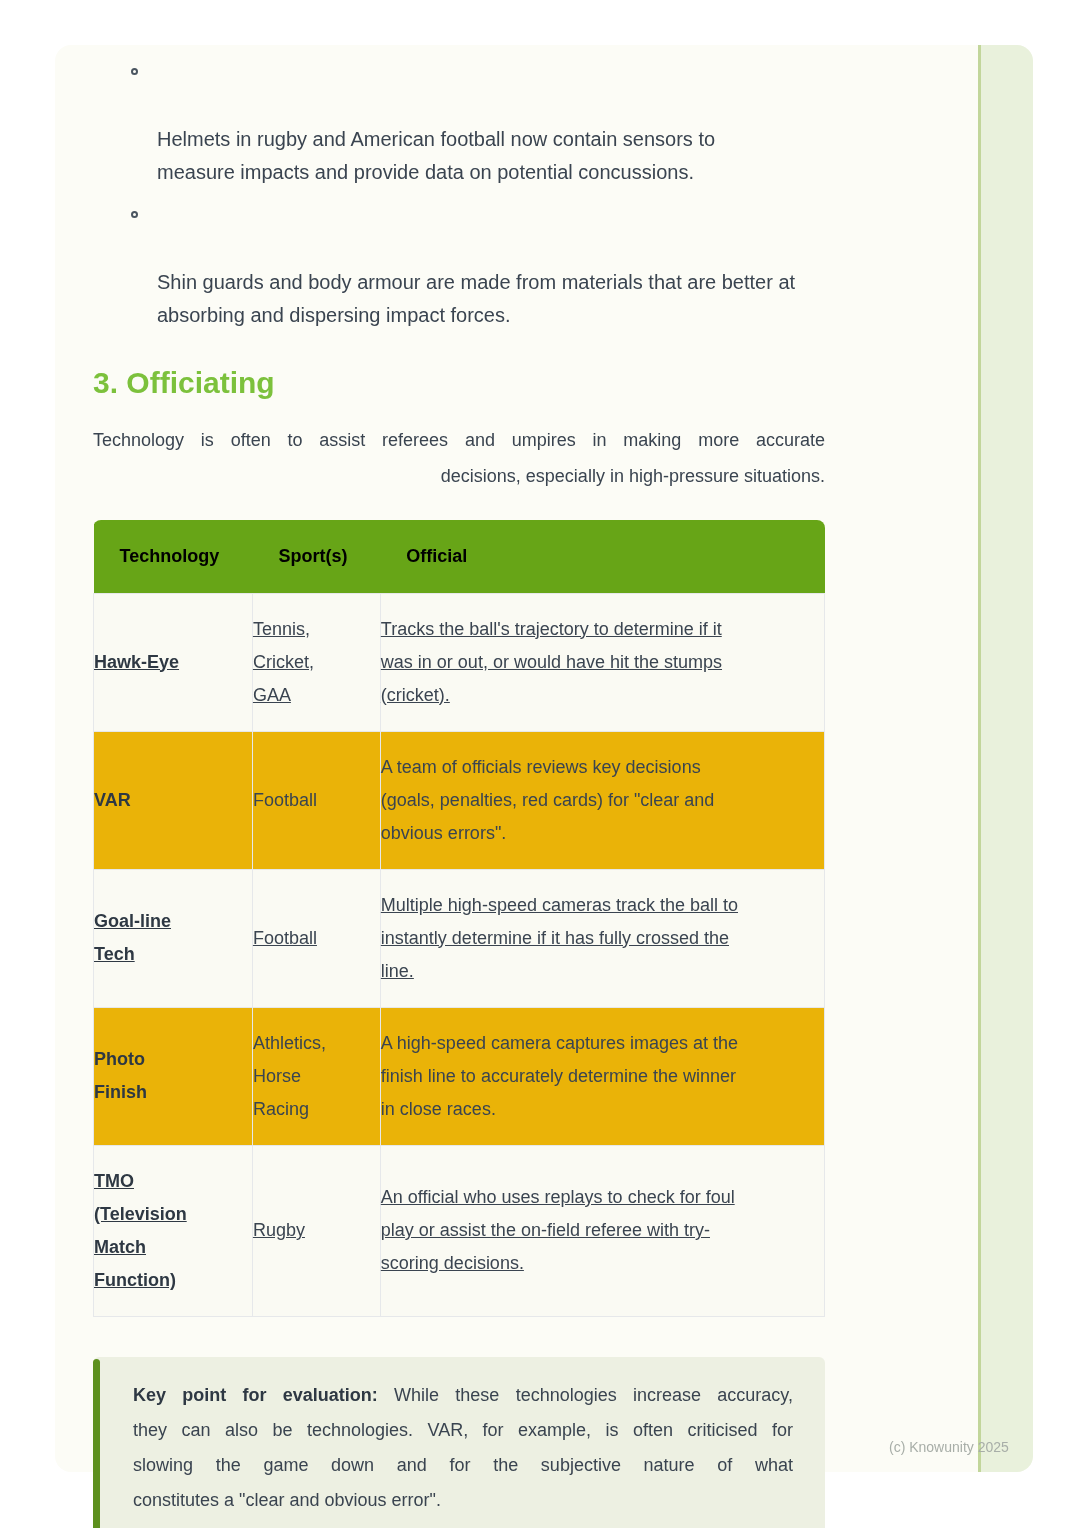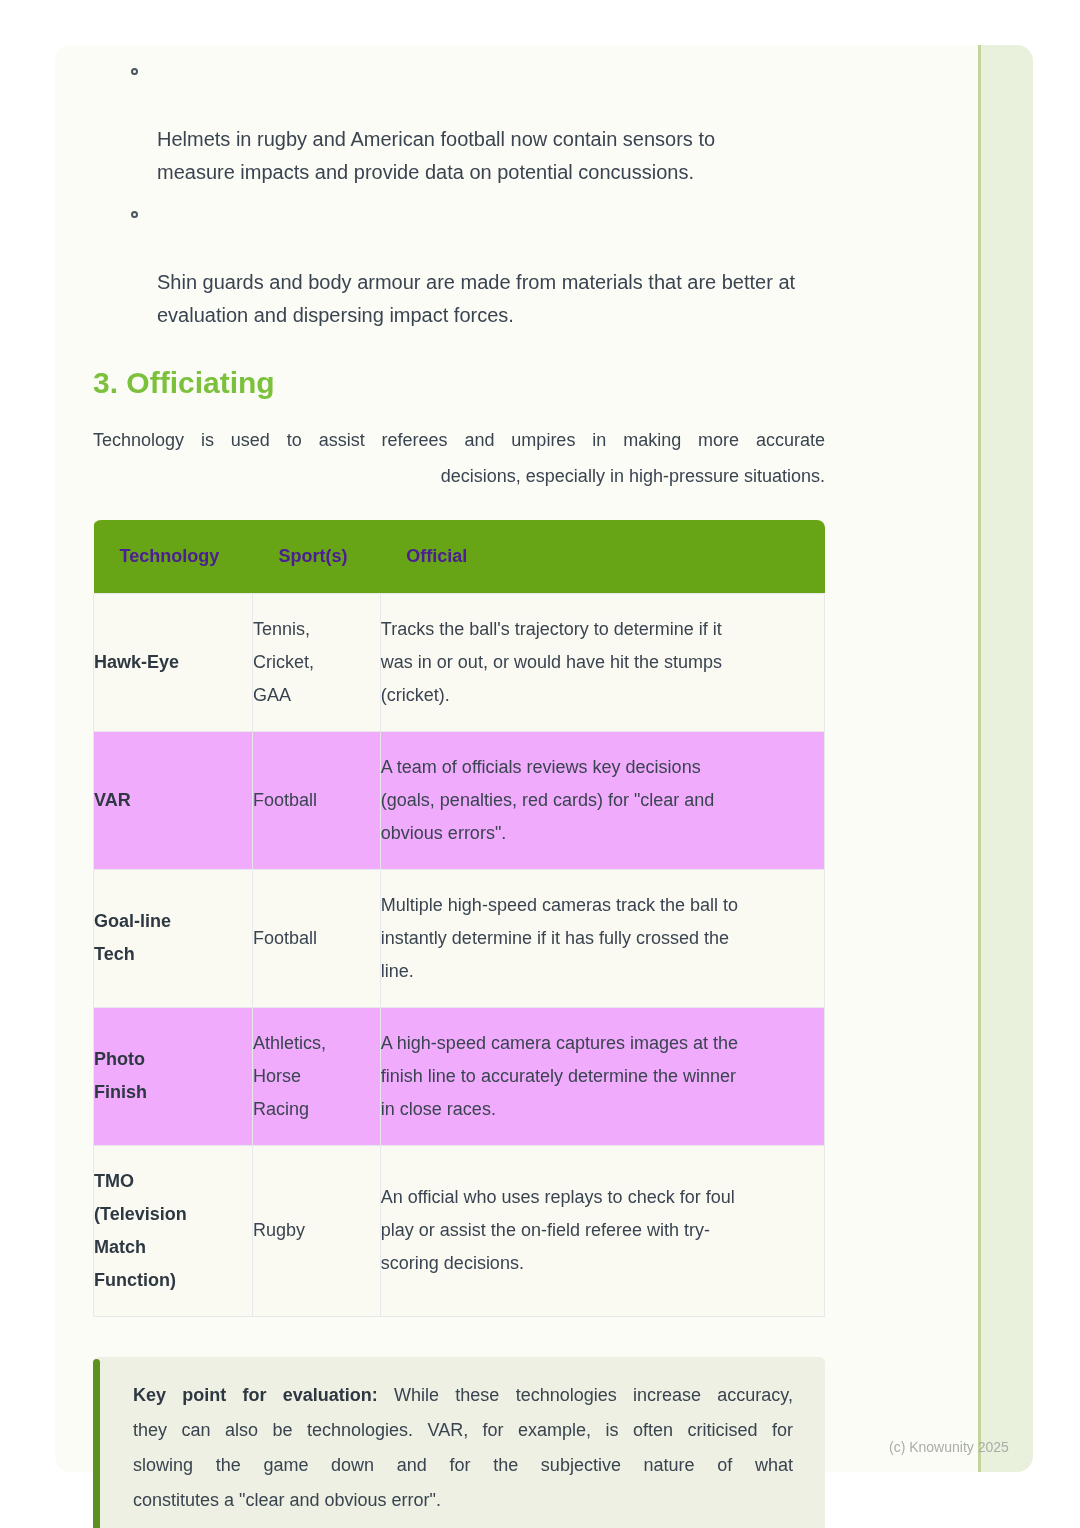--- a/index.html
+++ b/index.html
@@ -64,42 +64,42 @@
     width:732px;
     border-radius:8px 8px 0 0;
     overflow:hidden;
   }
   table.tech-table {
     width:732px;
     border-collapse:collapse;
   }
   table.tech-table th {
     background:#67A517;
-    color:#4c1d95;
+    color:#000000;
     font-size:18px; font-weight:bold;
     text-align:left; vertical-align:middle;
     height:73px;
     padding:0 0 0 26px;
     border:none;
   }
   table.tech-table td {
     font-size:18px; line-height:33px;
     vertical-align:middle;
     padding:19px 0;
     border:1px solid #E6E8EA;
     white-space:pre-line;
   }
   td.cell-tech {
     padding-left:20px; padding-right:30px;
     font-weight:bold; color:#2E3843;
   }
   td.cell-sports { padding-left:21px; padding-right:8px; }
   td.cell-func  { padding-left:22px; padding-right:28px; white-space:pre-line; }
-  tr.row-odd  td { background:#FAFAF3; }
-  tr.row-even td { background:#f0abfc; }
+  tr.row-odd  td { background:#FAFAF3;text-decoration:underline; }
+  tr.row-even td { background:#eab308; }
   
   .callout {
     position:relative;
     margin-top:40px;
     background:#EDF0E2;
     border-radius:6px;
     padding:21px 32px 21px 40px;
     font-size:18px;
   }
   .callout .bar {
@@ -128,28 +128,28 @@
 
     <ul class="bullets">
       <li>
         <span class="ring"></span>
         <span>Helmets in rugby and American football now contain sensors to
 measure impacts and provide data on potential concussions.</span>
       </li>
       <li>
         <span class="ring"></span>
         <span>Shin guards and body armour are made from materials that are better at
-evaluation and dispersing impact forces.</span>
+absorbing and dispersing impact forces.</span>
       </li>
     </ul>
 
     <h2 class="green-heading">3. Officiating</h2>
 
     <div class="intro">
-      <div class="line just">Technology is used to assist referees and umpires in making more accurate</div>
+      <div class="line just">Technology is often to assist referees and umpires in making more accurate</div>
       <div class="line">decisions, especially in high-pressure situations.</div>
     </div>
 
     <div class="table-wrap">
       <table class="tech-table">
         <colgroup>
           <col style="width:159px">
             <col style="width:128px">
             <col style="width:445px">
         </colgroup>

